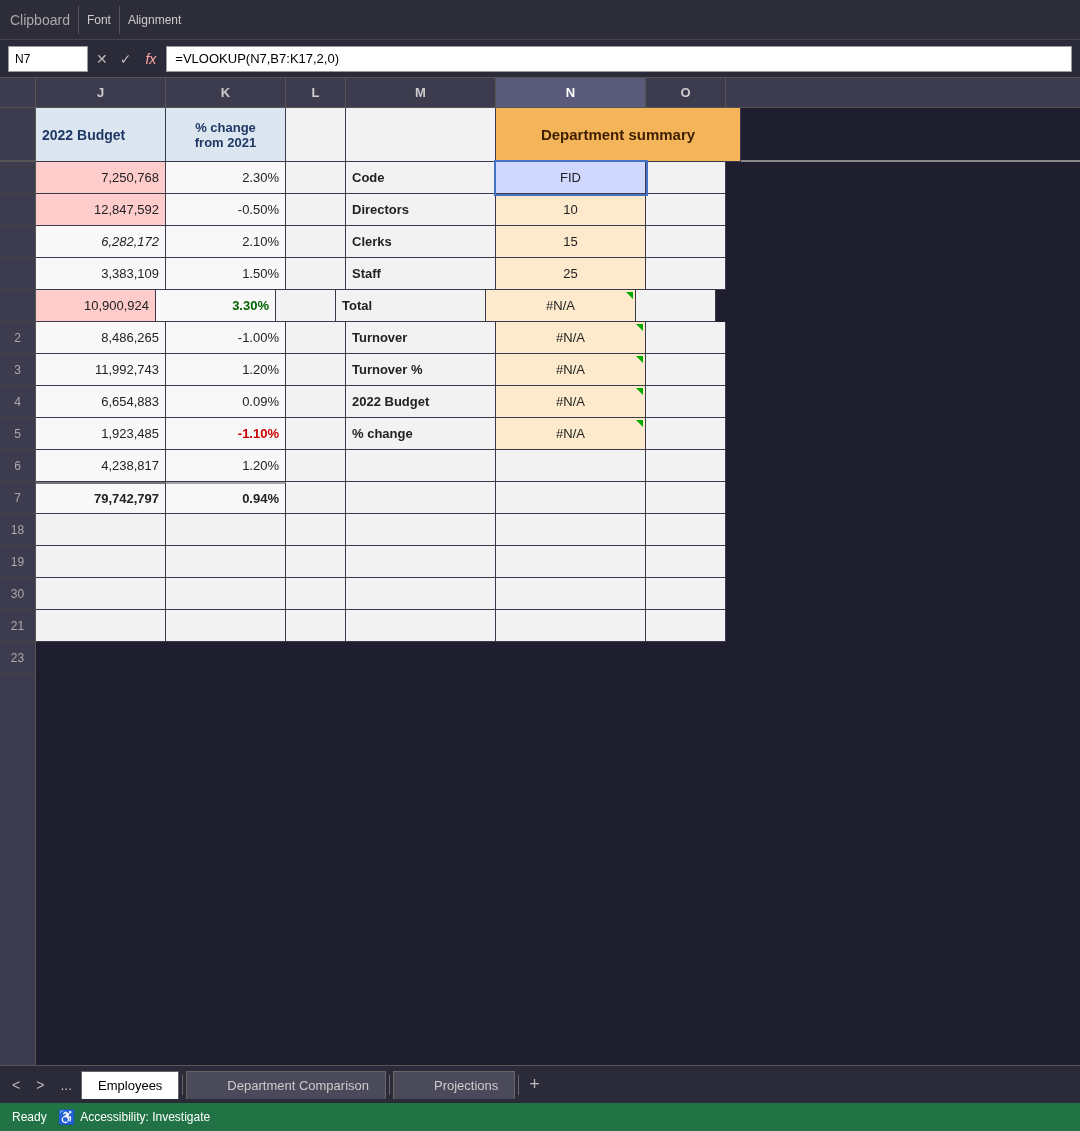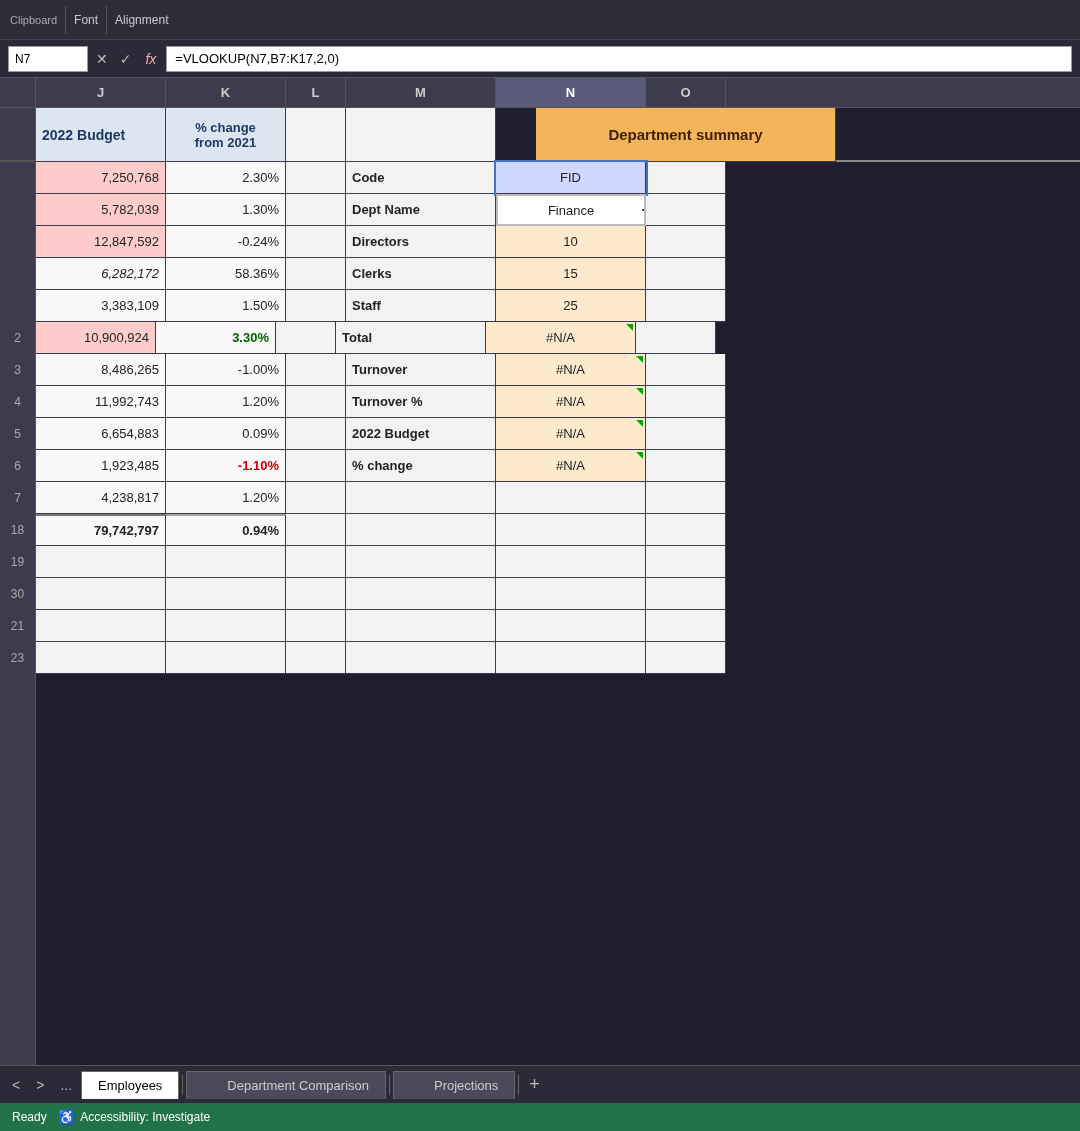--- a/index.html
+++ b/index.html
@@ -20,21 +20,21 @@
       height: 40px;
       display: flex;
       align-items: center;
       padding: 0 10px;
       border-bottom: 1px solid #444;
       color: #ccc;
       font-size: 12px;
     }
     .ribbon-label {
       color: #aaa;
-      font-size: 11px;
+      font-size: 14px;
     }
     .ribbon-divider {
       width: 1px;
       height: 28px;
       background: #555;
       margin: 0 8px;
     }
     .ribbon-font-label {
       color: #ccc;
       font-size: 12px;
@@ -340,57 +340,47 @@
     <div class="grid-row" style="height:54px; border-bottom:2px solid #888;">
       <div class="grid-cell header-row" style="width:130px; height:54px; font-size:14px;">
         <span>2022 Budget</span>
       </div>
       <div class="grid-cell header-row" style="width:120px; height:54px; display:flex; flex-direction:column; align-items:center; justify-content:center;">
         <span>% change</span>
         <span>from 2021</span>
       </div>
       <div class="grid-cell" style="width:60px; height:54px; background:#f2f2f2;"></div>
       <div class="grid-cell" style="width:150px; height:54px; background:#f2f2f2;"></div>
-      <div class="grid-cell orange-bg-header" style="width:300px; height:54px; font-size:15px;margin-left:40px;">
+      <div class="grid-cell orange-bg-header" style="width:245px; height:54px; font-size:15px;">
         <span>Department summary</span>
       </div>
     </div>
 
     <div class="grid-row">
       <div class="grid-cell red-bg right-align" style="width:130px;">7,250,768</div>
       <div class="grid-cell right-align" style="width:120px;">2.30%</div>
       <div class="grid-cell" style="width:60px; background:#f2f2f2;"></div>
       <div class="grid-cell bold" style="width:150px; background:#f2f2f2;">Code</div>
       <div class="grid-cell selected-cell center-align" style="width:150px; position:relative;">FID</div>
       <div class="grid-cell" style="width:80px; background:#f2f2f2;"></div>
     </div>
 
-    <div class="grid-row">
-      <div class="grid-cell red-bg right-align" style="width:130px;">5,782,039</div>
-      <div class="grid-cell right-align" style="width:120px;">1.30%</div>
-      <div class="grid-cell" style="width:60px; background:#f2f2f2;"></div>
-      <div class="grid-cell bold" style="width:150px; background:#f2f2f2;">Dept Name</div>
-      <div class="grid-cell white-bg center-align" style="width:150px; border:2px solid #bbb; position:relative;">Finance
-        <span style="position:absolute; right:-8px; top:50%; transform:translateY(-50%); font-size:18px; color:#333; font-weight:bold;">+</span>
-      </div>
-      <div class="grid-cell" style="width:80px; background:#f2f2f2;"></div>
-    </div>
 
     <div class="grid-row">
       <div class="grid-cell red-bg right-align" style="width:130px;">12,847,592</div>
-      <div class="grid-cell right-align" style="width:120px;">-0.24%</div>
+      <div class="grid-cell right-align" style="width:120px;">-0.50%</div>
       <div class="grid-cell" style="width:60px; background:#f2f2f2;"></div>
       <div class="grid-cell bold" style="width:150px; background:#f2f2f2;">Directors</div>
       <div class="grid-cell center-align" style="width:150px; background:#fde9cc;">10</div>
       <div class="grid-cell" style="width:80px; background:#f2f2f2;"></div>
     </div>
 
     <div class="grid-row">
       <div class="grid-cell right-align" style="width:130px;font-style:italic;">6,282,172</div>
-      <div class="grid-cell right-align" style="width:120px;">58.36%</div>
+      <div class="grid-cell right-align" style="width:120px;">2.10%</div>
       <div class="grid-cell" style="width:60px; background:#f2f2f2;"></div>
       <div class="grid-cell bold" style="width:150px; background:#f2f2f2;">Clerks</div>
       <div class="grid-cell center-align" style="width:150px; background:#fde9cc;">15</div>
       <div class="grid-cell" style="width:80px; background:#f2f2f2;"></div>
     </div>
 
     <div class="grid-row">
       <div class="grid-cell right-align" style="width:130px;">3,383,109</div>
       <div class="grid-cell right-align" style="width:120px;">1.50%</div>
       <div class="grid-cell" style="width:60px; background:#f2f2f2;"></div>

